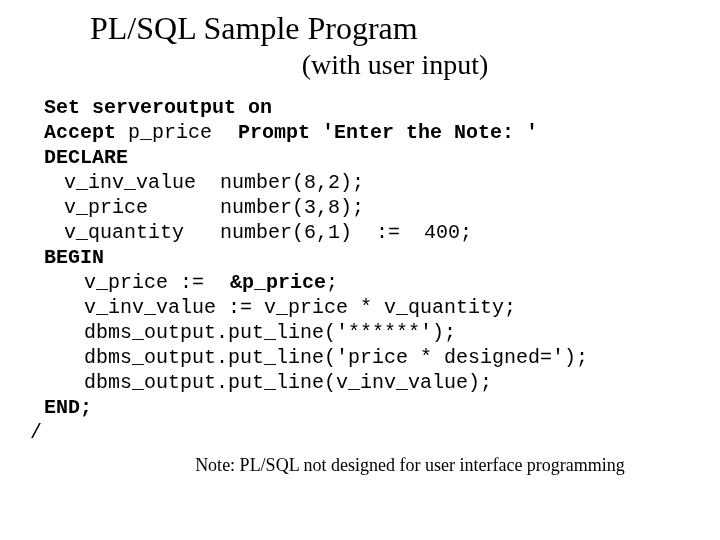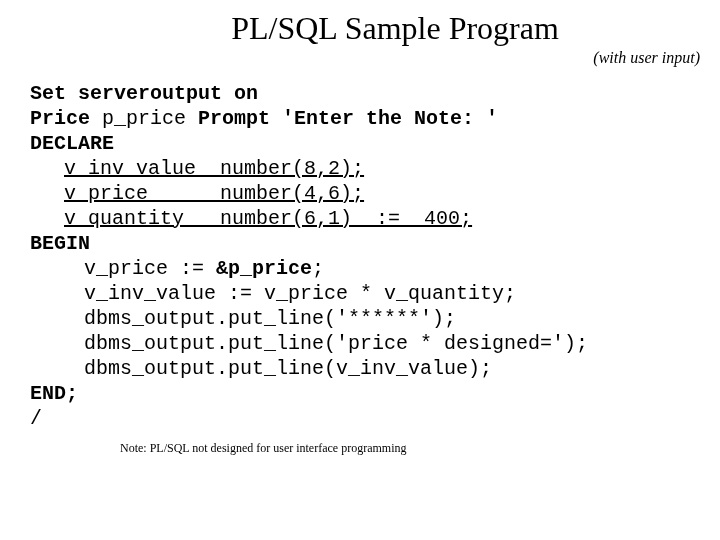--- a/index.html
+++ b/index.html
@@ -10,62 +10,60 @@
     background: #ffffff;
     font-family: "Times New Roman", Times, serif;
     color: #000;
   }
   .slide {
     box-sizing: border-box;
     padding: 10px 20px 0 30px;
   }
   .title {
     font-size: 32px;
-    text-align: center;
     margin: 0;
     padding-left: 60px;
     font-weight: normal;
   }
   .subtitle {
-    font-size: 16px;
-    text-align: right;
+    font-size: 28px;
+    text-align: center;
     margin: 2px 0 14px 0;
     padding-left: 60px;
     font-weight: normal;
-    font-style: italic;
   }
   .code {
     font-family: "Courier New", Courier, monospace;
     font-size: 20px;
     line-height: 1.25;
     white-space: pre;
   }
-  .code b { font-weight: bold; }
-  .indent1 { padding-left: 34px; display: inline-block; text-decoration: underline; }
+  .code b { font-weight: bold; margin-left: 14px; }
+  .indent1 { padding-left: 34px; display: inline-block; }
   .indent2 { padding-left: 54px; display: inline-block; }
   .footnote {
     font-family: "Times New Roman", Times, serif;
-    font-size: 12px;
-    text-align: left;
+    font-size: 18px;
+    text-align: center;
     margin: 10px 0 0 0;
     padding-left: 90px;
   }
 </style>
 </head>
 <body>
 
 <div class="slide">
   <h1 class="title">PL/SQL Sample Program</h1>
   <h2 class="subtitle">(with user input)</h2>
 
   <div class="code"><b>Set serveroutput on</b>
-<b>Price </b><span>p_price</span><b> Prompt 'Enter the Note: '</b>
+<b>Accept </b><span>p_price</span><b> Prompt 'Enter the Note: '</b>
 <b>DECLARE</b>
 <span class="indent1">v_inv_value  number(8,2);</span>
-<span class="indent1">v_price      number(4,6);</span>
+<span class="indent1">v_price      number(3,8);</span>
 <span class="indent1">v_quantity   number(6,1)  :=  400;</span>
 <b>BEGIN</b>
 <span class="indent2"><span>v_price := </span><b>&amp;p_price</b><span>;</span></span>
 <span class="indent2">v_inv_value := v_price * v_quantity;</span>
 <span class="indent2">dbms_output.put_line('******');</span>
 <span class="indent2">dbms_output.put_line('price * designed=');</span>
 <span class="indent2">dbms_output.put_line(v_inv_value);</span>
 <b>END;</b>
 <span>/</span></div>
 

